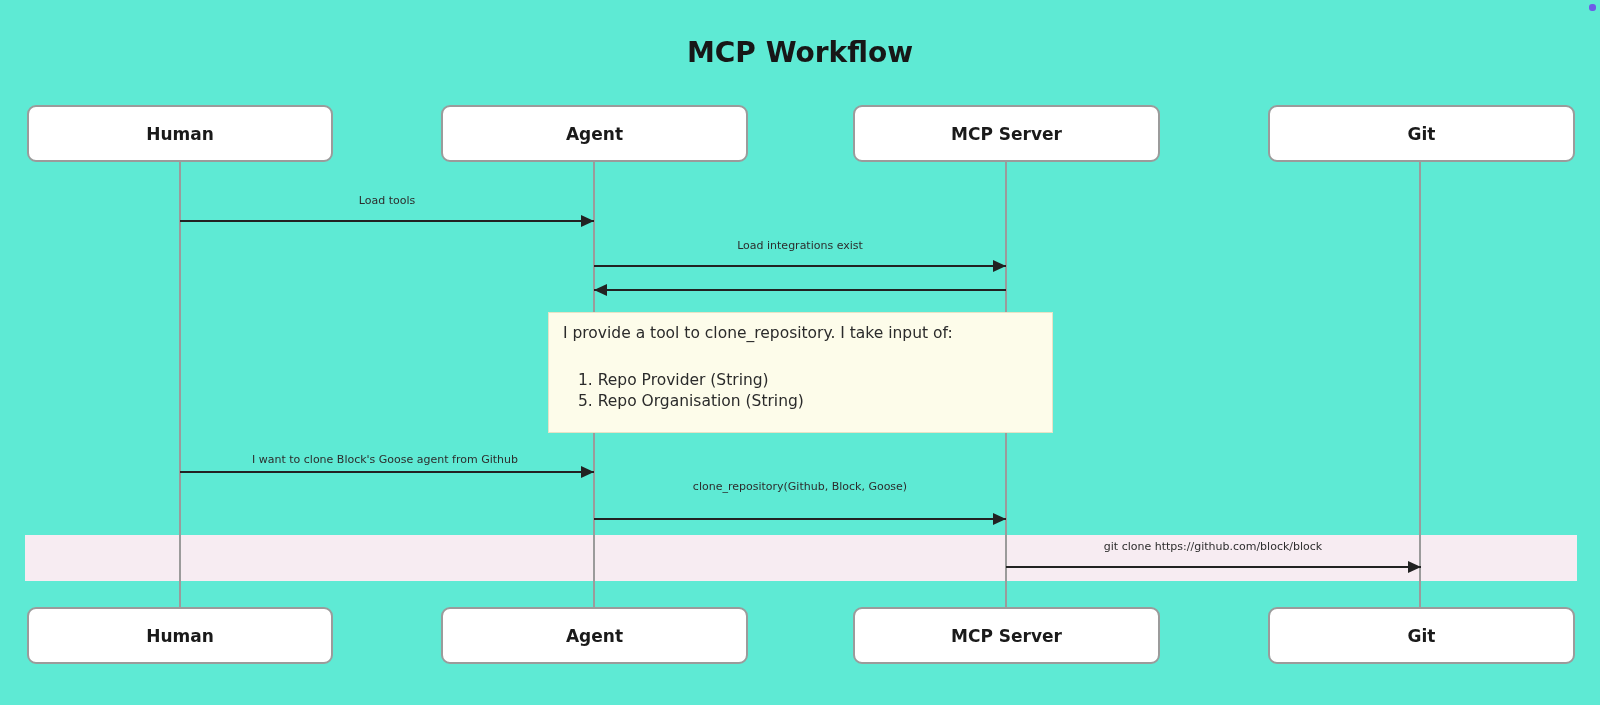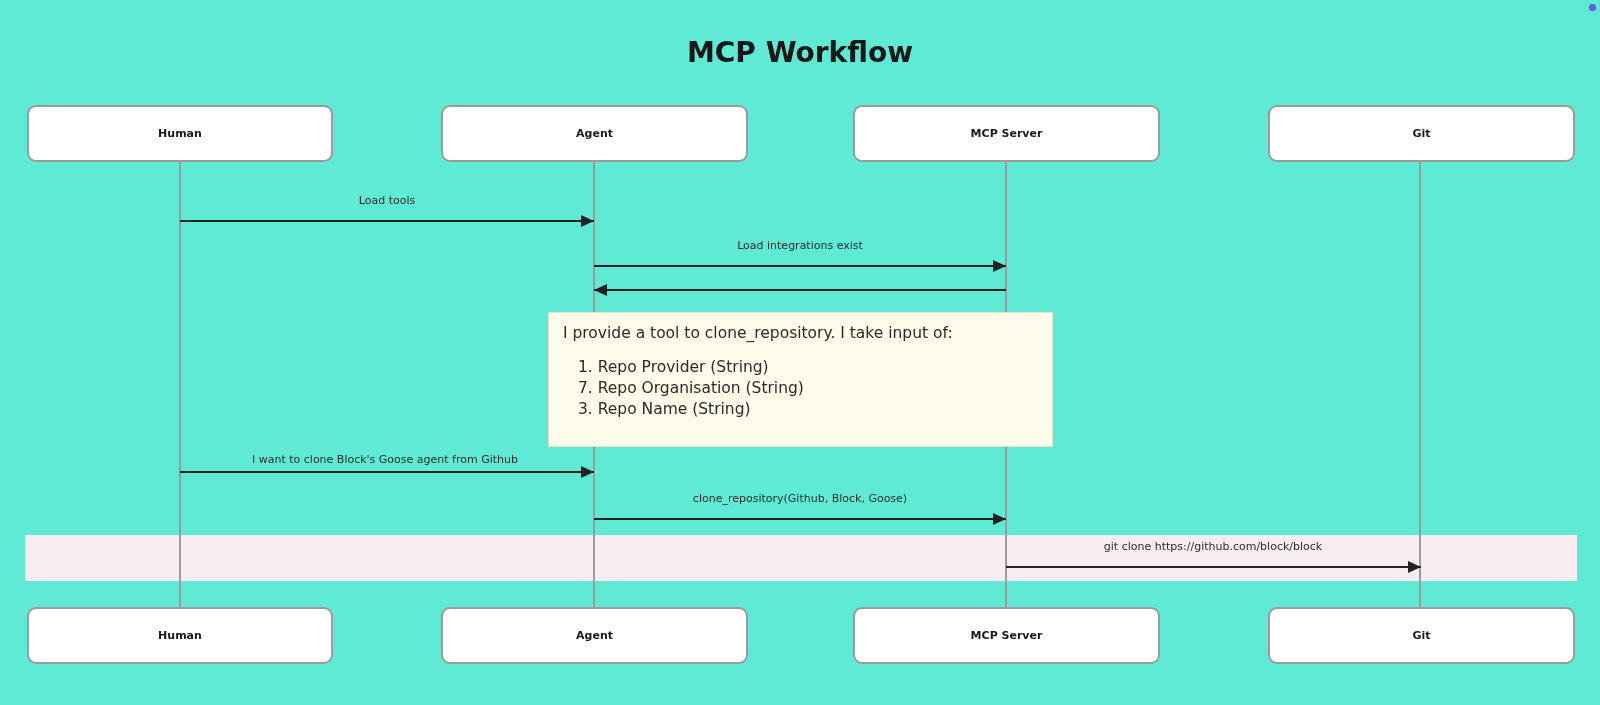--- a/index.html
+++ b/index.html
@@ -36,21 +36,21 @@
   .actor {
     position: absolute;
     height: 57px;
     background: #ffffff;
     border: 2px solid #9b9b9b;
     border-radius: 9px;
     box-sizing: border-box;
     display: flex;
     align-items: center;
     justify-content: center;
-    font-size: 11px;
+    font-size: 17px;
     font-weight: 700;
     color: #1a1a1a;
     z-index: 5;
   }
   .lifeline {
     position: absolute;
     top: 162px;
     height: 446px;
     width: 2px;
     background: #9b9b9b;
@@ -63,31 +63,31 @@
     width: 1552px;
     height: 46px;
     background: #f7ecf2;
     z-index: 0;
   }
   .note {
     position: absolute;
     left: 548px;
     top: 312px;
     width: 505px;
-    height: 135px;
+    height: 121px;
     box-sizing: border-box;
     background: #fdfcea;
     border: 1px solid #e7e3c6;
     padding: 11px 14px;
     font-size: 15.5px;
     color: #2b2b2b;
     z-index: 3;
   }
   .note-list {
-    margin-top: 15px;
+    margin-top: 28px;
     padding-left: 15px;
     line-height: 21px;
   }
   .msg-line {
     position: absolute;
     height: 0;
     border-top: 2px solid #222222;
     z-index: 4;
   }
   .head-right {
@@ -164,30 +164,29 @@
   <div class="msg-line" style="left:594px; top:265px; width:412px"></div>
   <div class="head-right" style="left:993px; top:260px"></div>
 
   <div class="msg-line" style="left:594px; top:289px; width:412px"></div>
   <div class="head-left" style="left:594px; top:284px"></div>
 
   <div class="note">
     <div>I provide a tool to clone_repository. I take input of:</div>
     <div class="note-list">
       <div>1. Repo Provider (String)</div>
-      <div>7. Repo Organisation (String)</div>
-      <div>3. Repo Name (String)</div>
+      <div>5. Repo Organisation (String)</div>
     </div>
   </div>
 
   <div class="msg-label" style="left:385px; top:453px">I want to clone Block's Goose agent from Github</div>
   <div class="msg-line" style="left:180px; top:471px; width:414px"></div>
   <div class="head-right" style="left:581px; top:466px"></div>
 
-  <div class="msg-label" style="left:800px; top:492px">clone_repository(Github, Block, Goose)</div>
+  <div class="msg-label" style="left:800px; top:480px">clone_repository(Github, Block, Goose)</div>
   <div class="msg-line" style="left:594px; top:518px; width:412px"></div>
   <div class="head-right" style="left:993px; top:513px"></div>
 
   <div class="msg-label" style="left:1213px; top:540px">git clone https://github.com/block/block</div>
   <div class="msg-line" style="left:1006px; top:566px; width:415px"></div>
   <div class="head-right" style="left:1408px; top:561px"></div>
 
 </div>
 
 </body></html>

